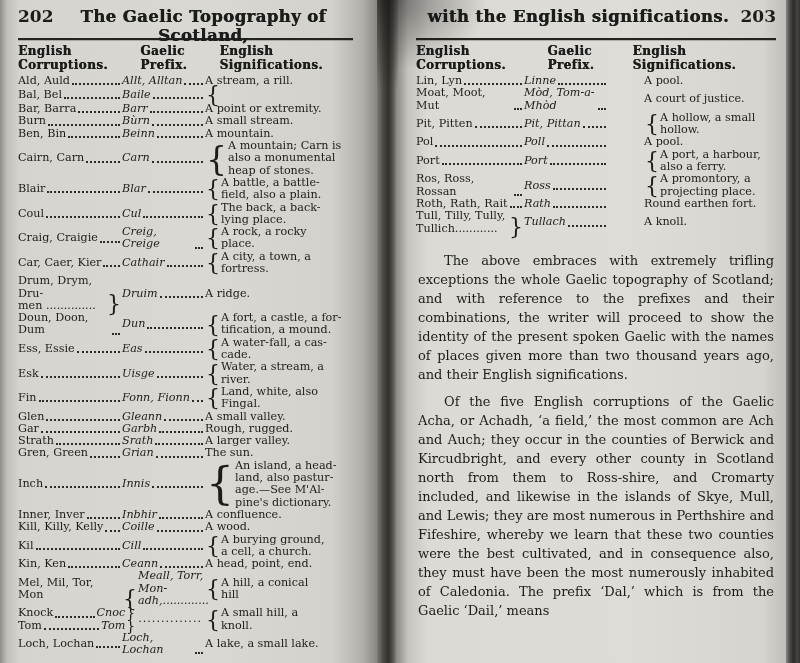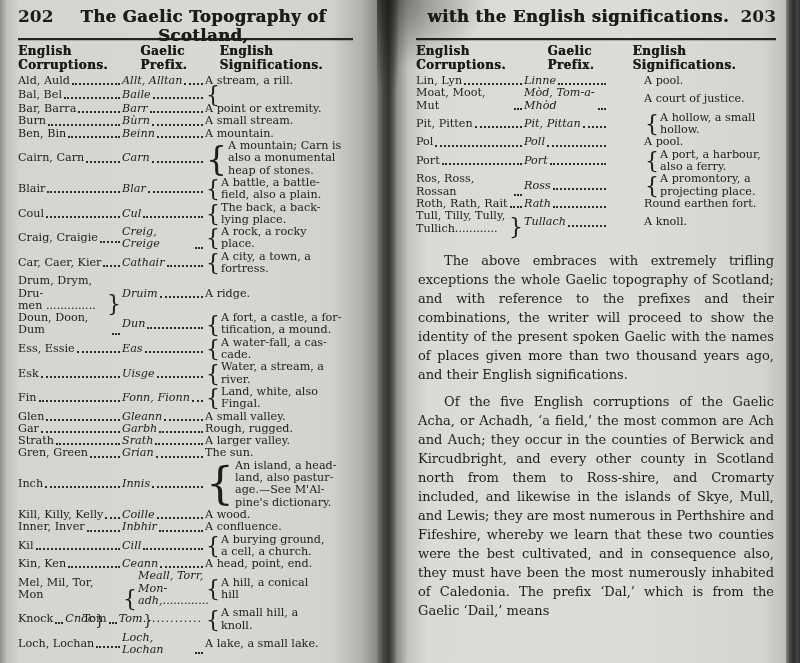--- a/index.html
+++ b/index.html
@@ -60,21 +60,21 @@
   .dots{
     flex:1 1 8px;min-width:8px;height:0;margin:0 2px;
     border-bottom:2px dotted #2b2b28;
     align-self:flex-end;margin-bottom:2px;
   }
   .brace{font-family:"DejaVu Serif",serif;line-height:.72;flex:0 0 auto;margin:0 1px;font-weight:400;}
   .b2{font-size:22px;}
   .b3{font-size:33px;}
   .b4{font-size:44px;}
   .brsmall{font-size:14px;line-height:.8;margin-left:1px;}
-  .pairleft{flex:1 1 auto;display:flex;flex-direction:row;min-width:0;}
+  .pairleft{flex:1 1 auto;display:flex;flex-direction:column;min-width:0;}
   .minirow{display:flex;align-items:flex-end;min-width:0;}
   .middots{flex:0 0 auto;letter-spacing:1px;margin:0 3px;}
   
   .paras{padding:8px 2px 0 2px;}
   .paras p{
     margin:8px 0 7px 0;font-size:13px;line-height:19px;
     text-align:justify;text-indent:26px;
   }
   .it{}
 </style>
@@ -374,42 +374,42 @@
           <div class="cell scell">
             <span class="brace b4">{</span>
             <span class="sig">An island, a head-
 land, also pastur-
 age.—See M'Al-
 pine's dictionary.</span>
           </div>
         </div>
         <div class="trow">
           <div class="cell ccell">
+            <span class="corr">Inner, Inver</span>
+            <span class="dots"></span>
+          </div>
+          <div class="cell pcell">
+            <span class="pfx">Inbhir</span>
+            <span class="dots"></span>
+          </div>
+          <div class="cell scell">
+            <span class="sig">A confluence.</span>
+          </div>
+        </div>
+        <div class="trow">
+          <div class="cell ccell">
             <span class="corr">Kill, Killy, Kelly</span>
             <span class="dots"></span>
           </div>
           <div class="cell pcell">
             <span class="pfx">Coille</span>
             <span class="dots"></span>
           </div>
           <div class="cell scell">
             <span class="sig">A wood.</span>
-          </div>
-        </div>
-        <div class="trow">
-          <div class="cell ccell">
-            <span class="corr">Inner, Inver</span>
-            <span class="dots"></span>
-          </div>
-          <div class="cell pcell">
-            <span class="pfx">Inbhir</span>
-            <span class="dots"></span>
-          </div>
-          <div class="cell scell">
-            <span class="sig">A confluence.</span>
           </div>
         </div>
         <div class="trow">
           <div class="cell ccell">
             <span class="corr">Kil</span>
             <span class="dots"></span>
           </div>
           <div class="cell pcell">
             <span class="pfx">Cill</span>
             <span class="dots"></span>

